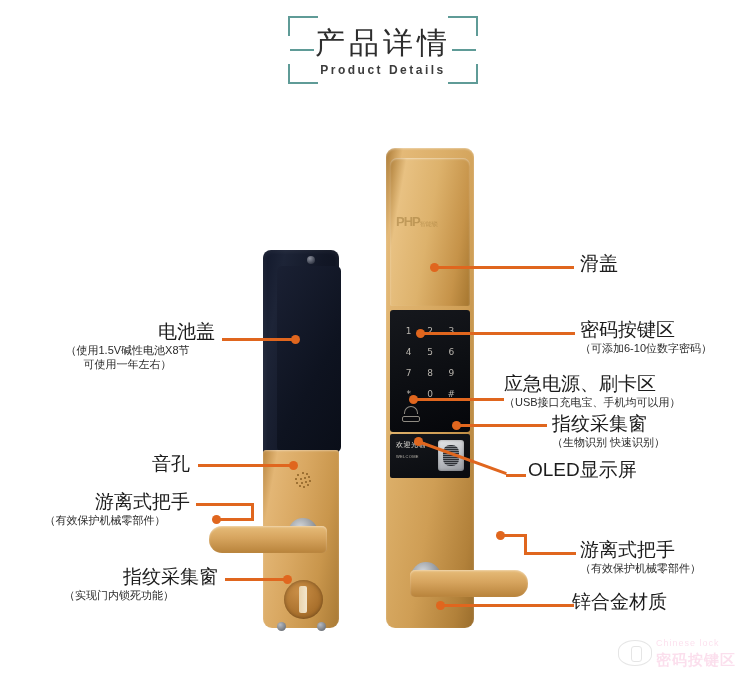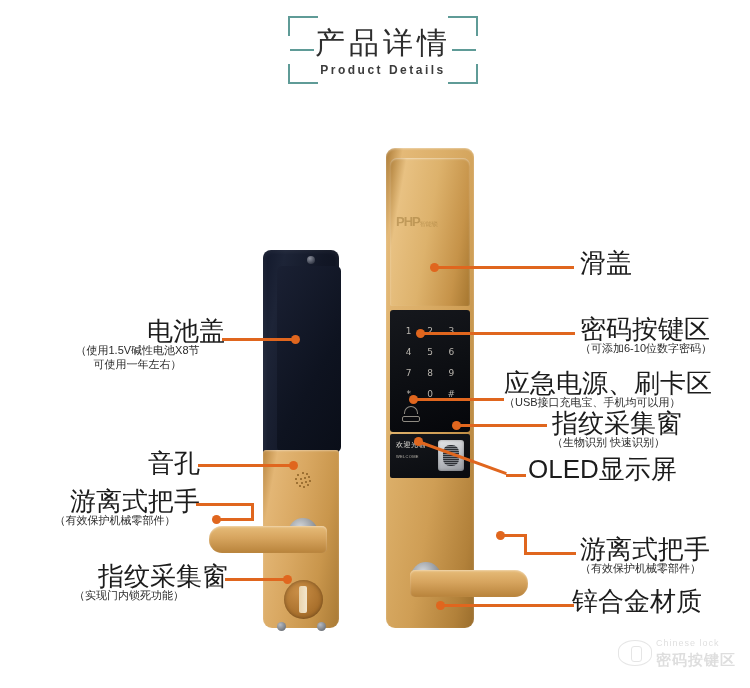--- a/index.html
+++ b/index.html
@@ -32,24 +32,24 @@
     letter-spacing:4px; font-weight:400; line-height:34px;
   }
   .hdr-sub {
     position:absolute; left:288px; top:55px; width:190px;
     text-align:center; font-size:12px; color:#3c3c3c;
     letter-spacing:2.5px; font-weight:bold;
   }
 
   
   .lbl { position:absolute; color:#1c1c1c; }
-  .lbl .main { font-size:26px; line-height:23px; white-space:nowrap; }
+  .lbl .main { font-size:19px; line-height:23px; white-space:nowrap; }
   .lbl .sub  { font-size:11px; line-height:14px; color:#2b2b2b; white-space:nowrap; }
   .lbl.r { text-align:left; }
-  .lbl.l { text-align:right;margin-left:10px; }
+  .lbl.l { text-align:right; }
 
   
   .lead { position:absolute; background:#e0661e; height:3px; }
   .lead.v { width:3px; height:auto; }
   .dot {
     position:absolute; width:9px; height:9px; border-radius:50%;
     background:#e0661e;
   }
 
   
@@ -186,21 +186,21 @@
   .lr-handle {
     position:absolute; left:32px; top:422px; width:118px; height:27px;
     background:linear-gradient(180deg,#e7bc79 0%,#d6a45e 45%,#b8833b 100%);
     border-radius:5px 13px 13px 5px;
     box-shadow:inset 0 1px 2px rgba(255,255,255,.4);
   }
 
   
   #watermark {
     position:absolute; left:618px; top:638px; width:126px; height:42px;
-    opacity:.17; color:#404040;
+    opacity:.17; color:#ec4899;
   }
   #watermark .wm-logo {
     position:absolute; left:0; top:2px; width:34px; height:26px;
     border:1.5px solid #6a6a6a; border-radius:50%/42%;
   }
   #watermark .wm-logo::after {
     content:""; position:absolute; left:12px; top:5px; width:9px; height:14px;
     border:1.5px solid #6a6a6a; border-radius:3px;
   }
   #watermark .wm-t1 {

